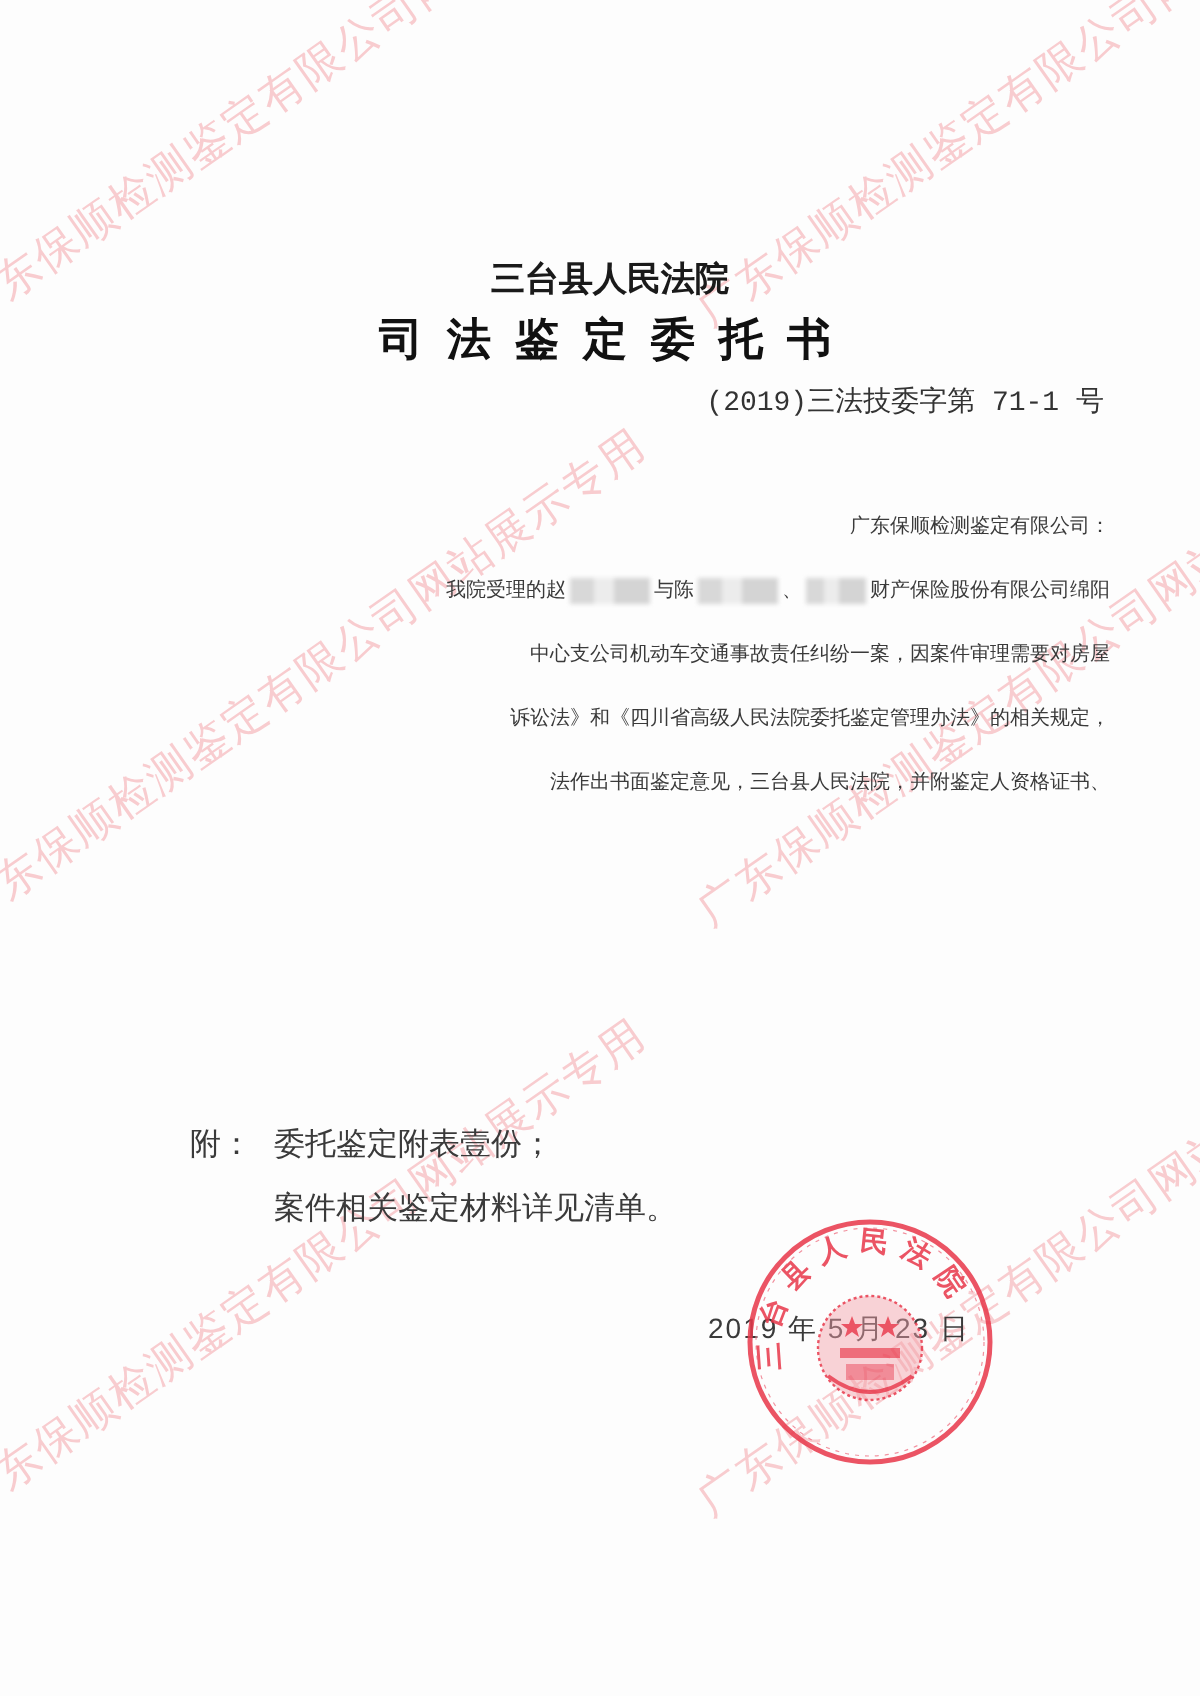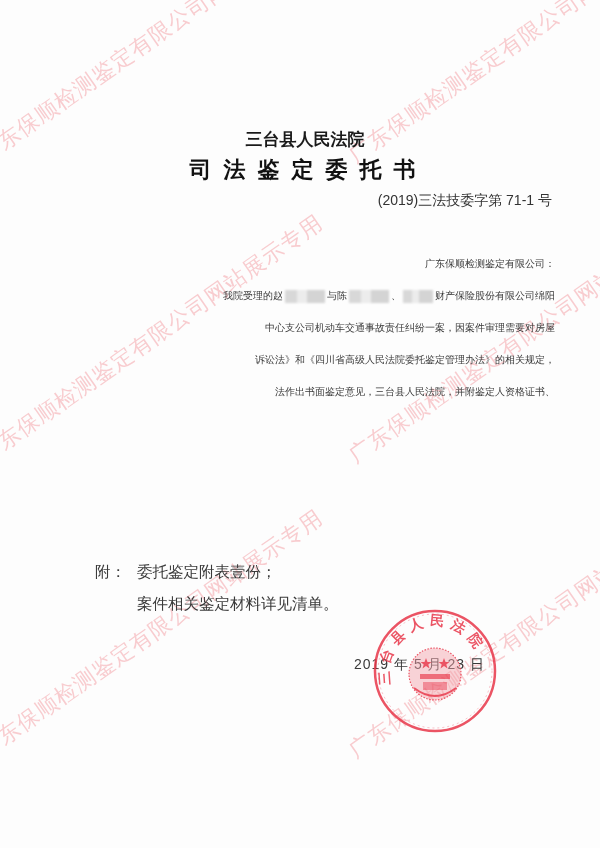--- a/index.html
+++ b/index.html
@@ -60,21 +60,21 @@
       font-size: 22px;
       letter-spacing: 12px;
       color: #111111;
       padding-left: 17px;
       z-index: 2;
     }
     .doc-number {
       position: absolute;
       right: 48px;
       top: 192px;
-      font-family: Liberation Sans, sans-serif;
+      font-family: Liberation Mono, monospace;
       font-size: 14px;
       color: #333333;
       z-index: 2;
     }
     .body-text {
       position: absolute;
       left: 95px;
       width: 460px;
       top: 248px;
       font-size: 10px;

